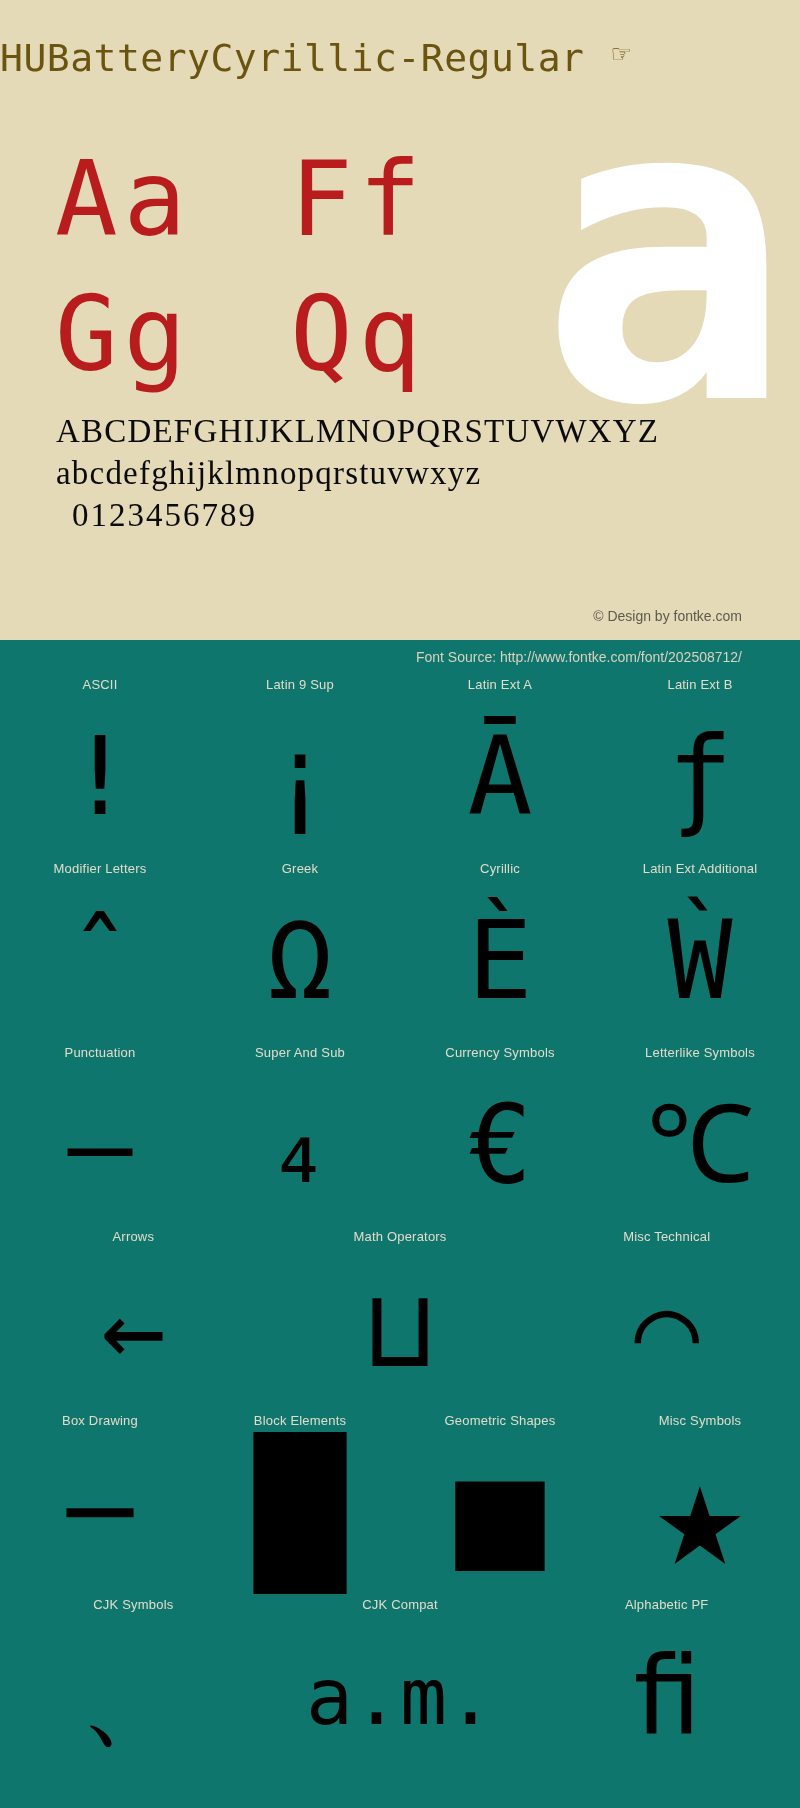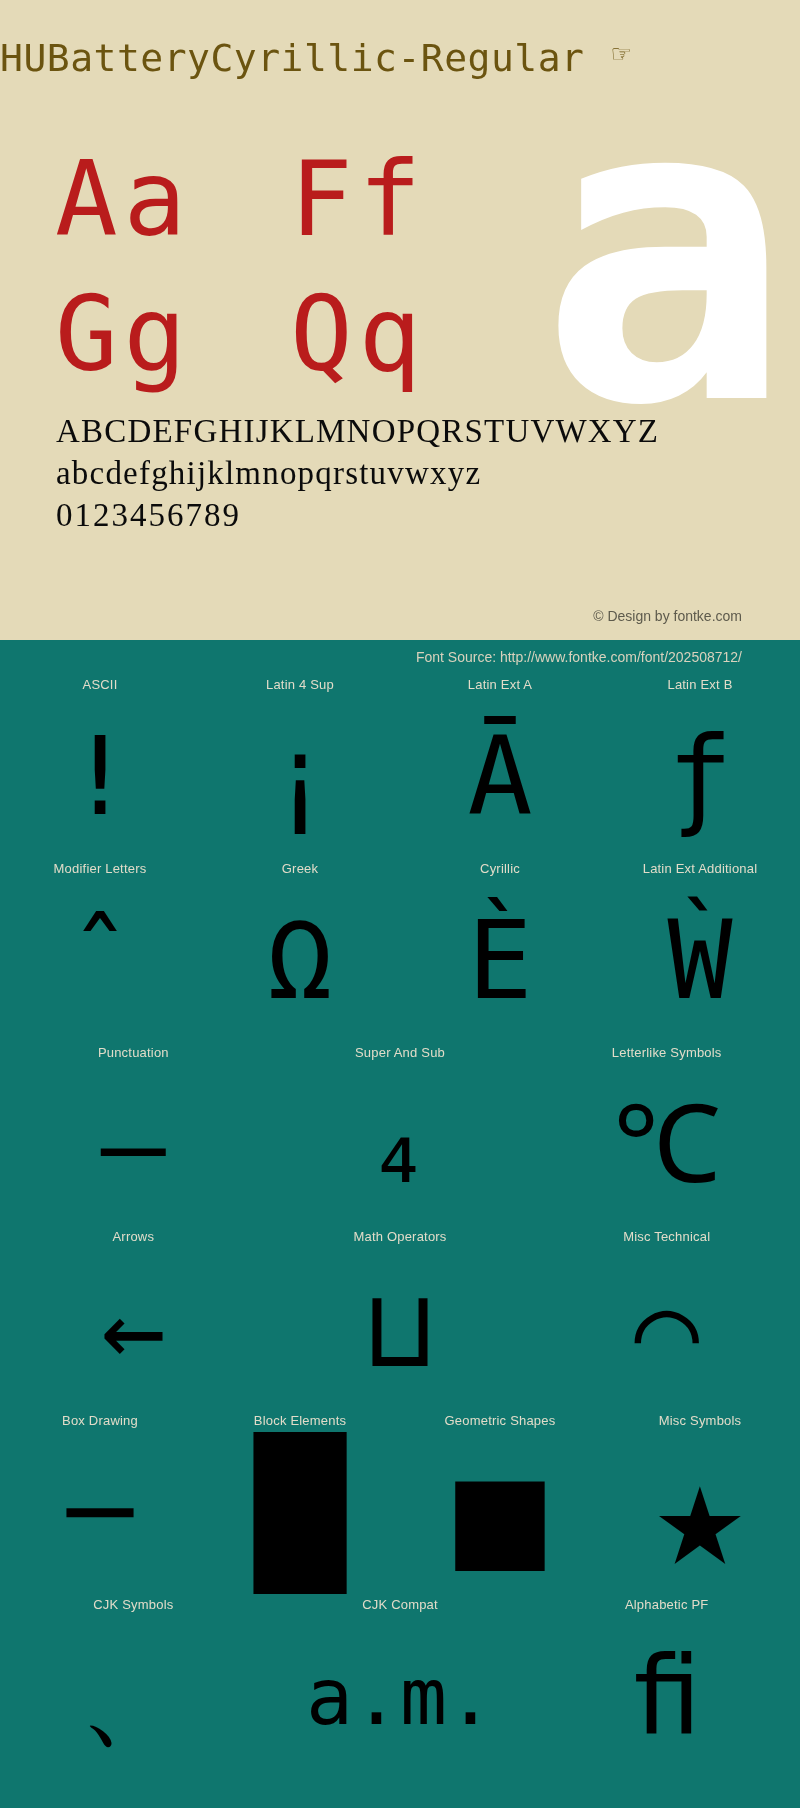--- a/index.html
+++ b/index.html
@@ -89,21 +89,21 @@
     width: 700px;
   }
   .alpha-line {
     font-family: Liberation Serif, serif;
     font-size: 33px;
     line-height: 1.28;
     color: #0b0b0b;
     letter-spacing: 1.2px;
     white-space: nowrap;
   }
-  .alpha-line.digits { letter-spacing: 2px; }
+  .alpha-line.digits { letter-spacing: 2px; margin-left: 16px; }
 
   .copyright {
     position: absolute;
     right: 58px;
     bottom: 16px;
     font-size: 14px;
     color: #5d5a4c;
     font-family: "Liberation Sans", sans-serif;
     text-align: right;
   }
@@ -208,21 +208,21 @@
     </div>
 
     <div class="grid">
 
       <div class="grid-row">
         <div class="cell">
           <div class="cell-label">ASCII</div>
           <div class="cell-glyph">!</div>
         </div>
         <div class="cell">
-          <div class="cell-label">Latin 4 Sup</div>
+          <div class="cell-label">Latin 9 Sup</div>
           <div class="cell-glyph">¡</div>
         </div>
         <div class="cell">
           <div class="cell-label">Latin Ext A</div>
           <div class="cell-glyph">Ā</div>
         </div>
         <div class="cell">
           <div class="cell-label">Latin Ext B</div>
           <div class="cell-glyph">ƒ</div>
         </div>
@@ -250,20 +250,24 @@
       <div class="grid-row">
         <div class="cell">
           <div class="cell-label">Punctuation</div>
           <div class="cell-glyph">—</div>
         </div>
         <div class="cell">
           <div class="cell-label">Super And Sub</div>
           <div class="cell-glyph">₄</div>
         </div>
         <div class="cell">
+          <div class="cell-label">Currency Symbols</div>
+          <div class="cell-glyph">€</div>
+        </div>
+        <div class="cell">
           <div class="cell-label">Letterlike Symbols</div>
           <div class="cell-glyph">℃</div>
         </div>
       </div>
 
       <div class="grid-row">
         <div class="cell">
           <div class="cell-label">Arrows</div>
           <div class="cell-glyph">←</div>
         </div>

